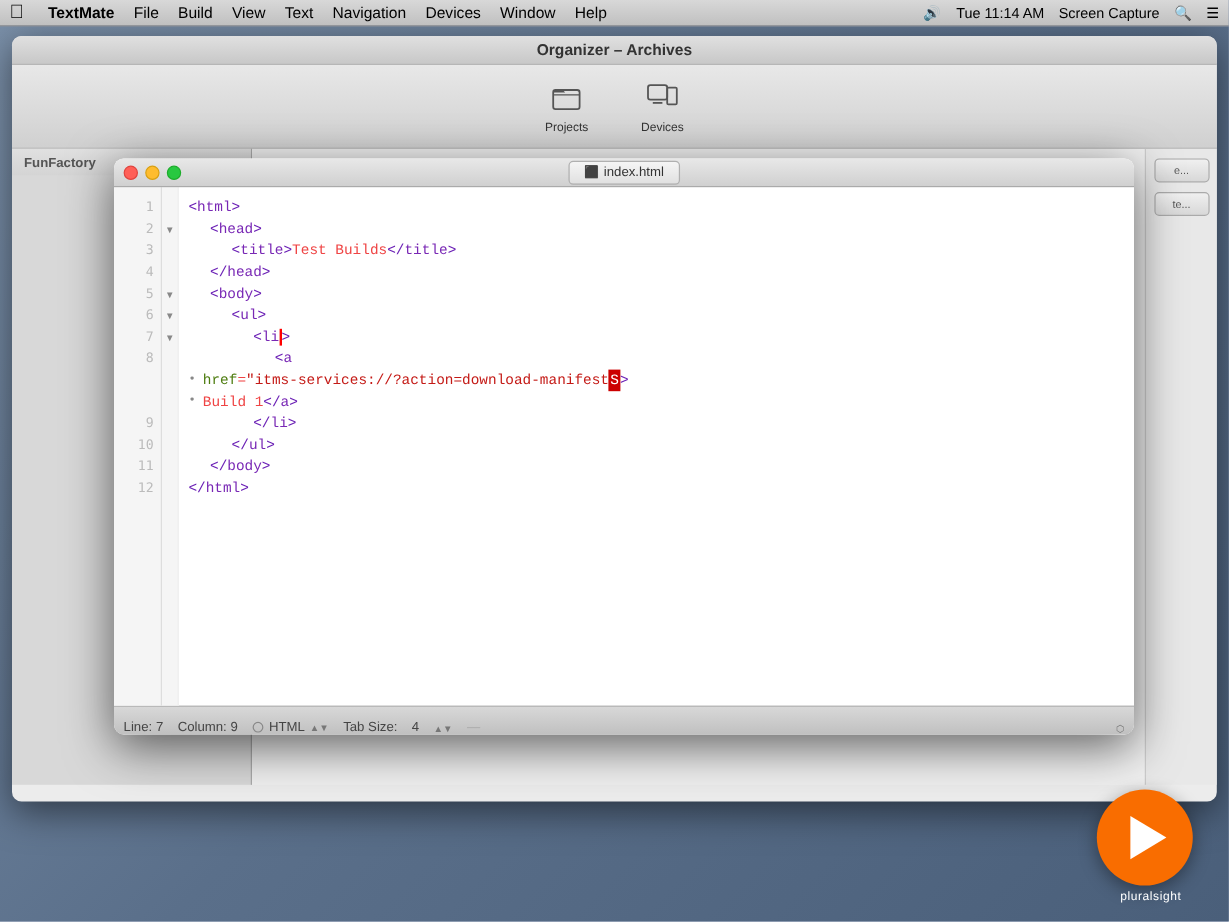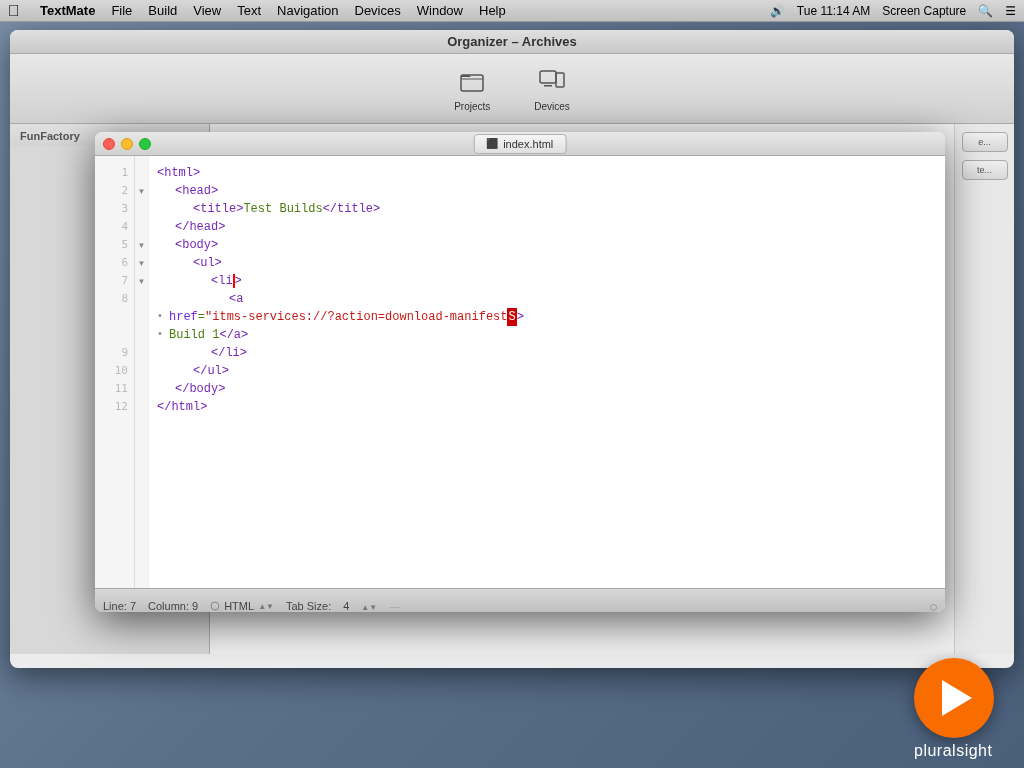--- a/index.html
+++ b/index.html
@@ -286,23 +286,23 @@
     .code-line {
       display: flex;
       align-items: center;
       height: 18px;
       white-space: pre;
     }
 
     
     .tag { color: #6a1fb5; }
     .tag-name { color: #7928b5; }
-    .attr { color: #6d28d9; }
+    .attr { color: #4d7c0f; }
     .attr-val { color: #c41a16; }
-    .text-content { color: #4d7c0f; }
+    .text-content { color: #ef4444; }
 
     
     .cursor {
       display: inline-block;
       width: 2px;
       height: 14px;
       background: #f00;
       vertical-align: middle;
     }
 
@@ -351,22 +351,23 @@
     }
     .ps-play {
       width: 0;
       height: 0;
       border-top: 18px solid transparent;
       border-bottom: 18px solid transparent;
       border-left: 30px solid white;
       margin-left: 6px;
     }
     .ps-label {
-      font-size: 16px;
+      font-size: 10px;
       color: #fff;
+      text-align: center;
       margin-top: 4px;
       font-weight: 500;
       letter-spacing: 0.5px;
     }
   </style>
 </head>
 <body>
 
 <div id="menubar">
   <span class="menu-apple"></span>

